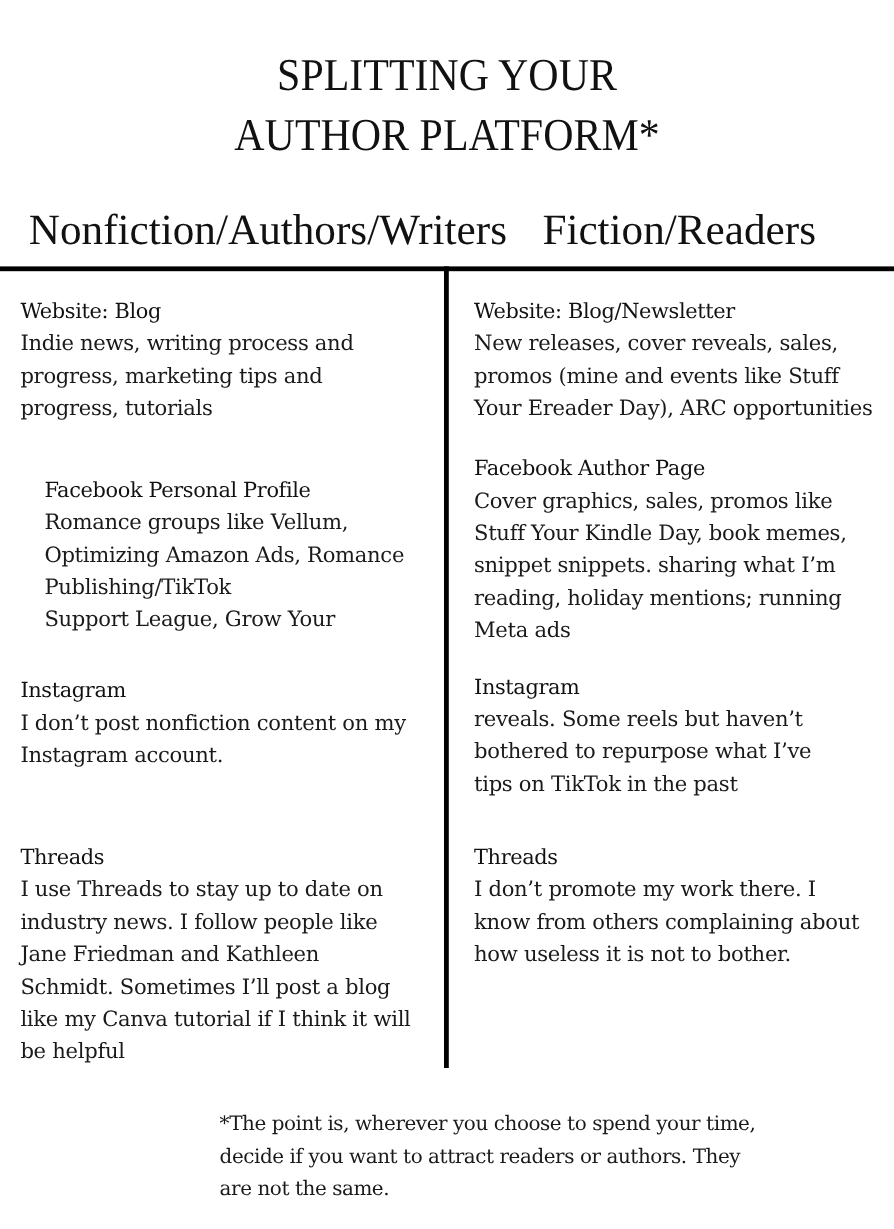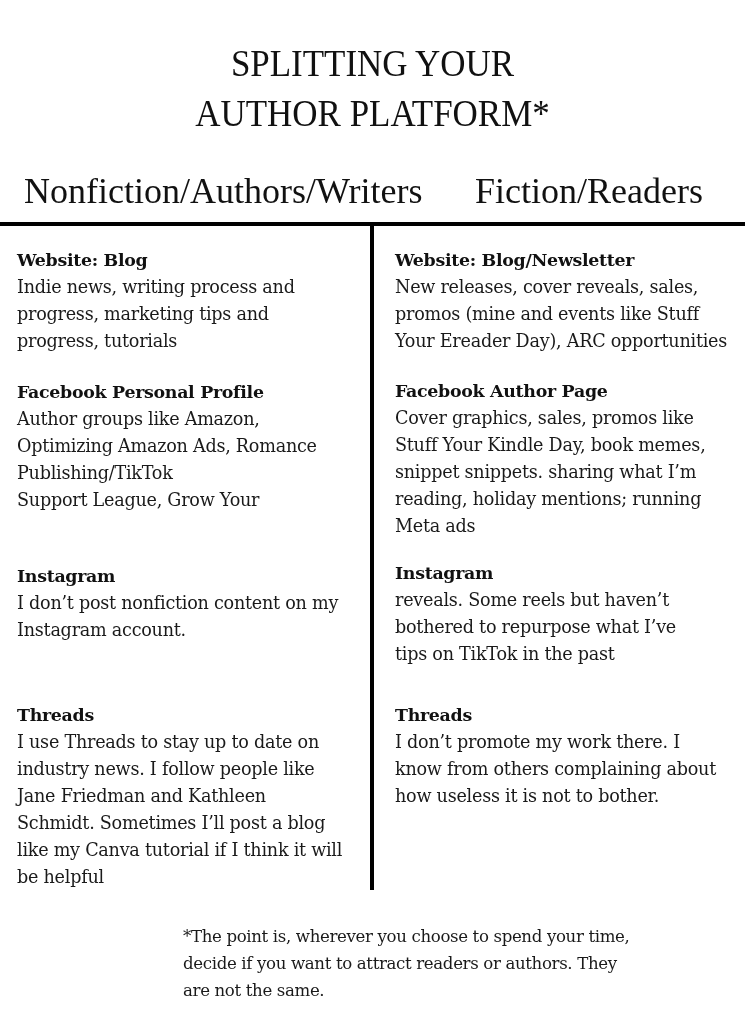--- a/index.html
+++ b/index.html
@@ -33,21 +33,21 @@
     .col-header {
       position: absolute;
       top: 173px;
       font-family: "Liberation Serif", "DejaVu Serif", serif;
       font-size: 36px;
       line-height: 36px;
       color: #111;
       white-space: nowrap;
     }
     .col-header.left { left: 24px; }
-    .col-header.right { left: 475px; }
+    .col-header.right { left: 452px; }
     .hline {
       position: absolute;
       left: 0;
       top: 222px;
       width: 745px;
       height: 4px;
       background: #000;
     }
     .vline {
       position: absolute;
@@ -58,21 +58,21 @@
       background: #000;
     }
     .section {
       position: absolute;
       font-family: "DejaVu Serif", "Liberation Serif", serif;
       font-size: 17.4px;
       line-height: 27px;
       color: #1a1a1a;
     }
     .section .heading {
-      font-weight: bold;
+      font-weight: normal;
       color: #111;
       letter-spacing: -0.3px;
     }
     .section .body {
       letter-spacing: -0.25px;
       font-size: 17.6px;
     }
     .section.left { left: 17px; width: 345px; }
     .section.right { left: 395px; width: 345px; }
     .footnote {
@@ -103,23 +103,23 @@
 <div class="hline"></div>
 <div class="vline"></div>
 
 <div class="section left" style="top:247px;">
   <span class="ln heading">Website: Blog</span>
   <span class="ln body">Indie news, writing process and</span>
   <span class="ln body">progress, marketing tips and</span>
   <span class="ln body">progress, tutorials</span>
 </div>
 
-<div class="section left" style="top:379px;">
+<div class="section left" style="top:396px;margin-left:20px;">
   <span class="ln heading">Facebook Personal Profile</span>
-  <span class="ln body">Author groups like Amazon,</span>
+  <span class="ln body">Romance groups like Vellum,</span>
   <span class="ln body">Optimizing Amazon Ads, Romance</span>
   <span class="ln body">Publishing/TikTok</span>
   <span class="ln body">Support League, Grow Your</span>
 </div>
 
 <div class="section left" style="top:563px;">
   <span class="ln heading">Instagram</span>
   <span class="ln body">I don’t post nonfiction content on my</span>
   <span class="ln body">Instagram account.</span>
 </div>

